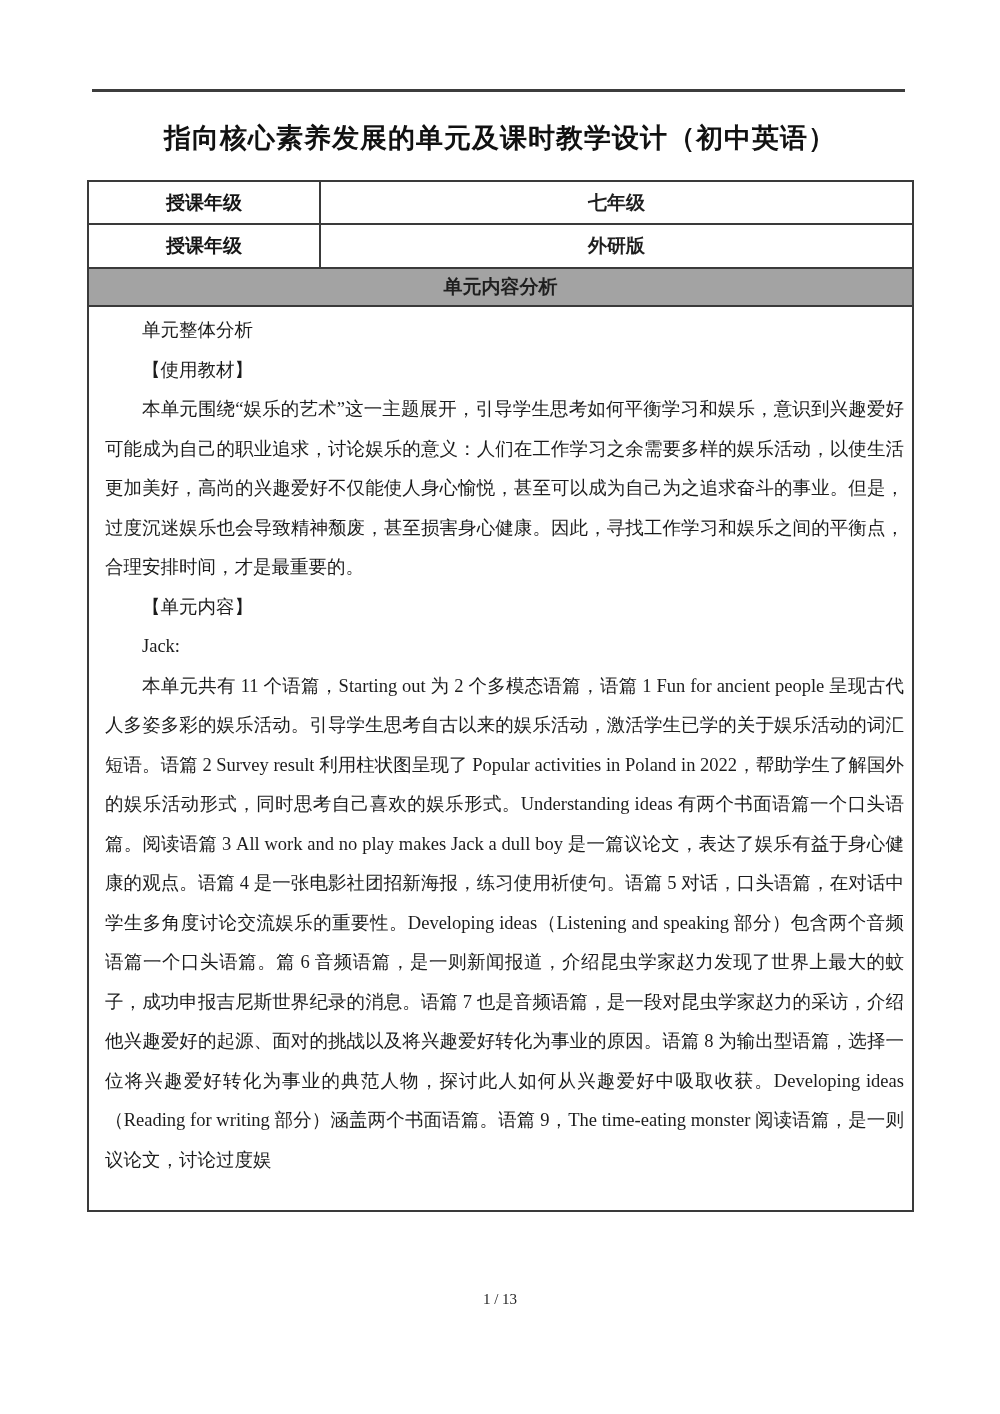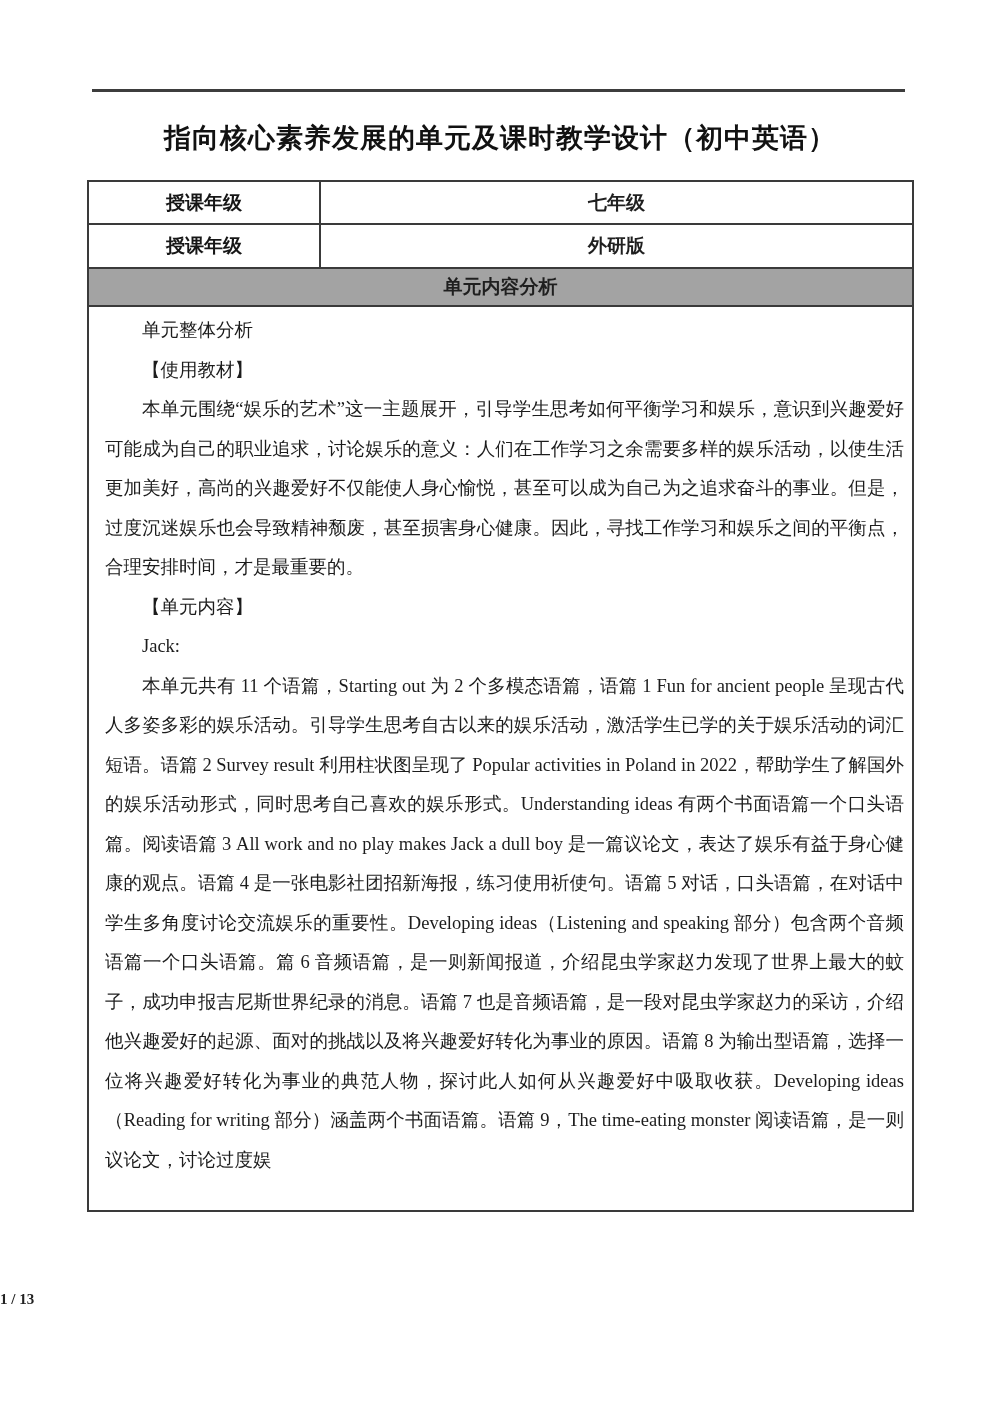--- a/index.html
+++ b/index.html
@@ -85,23 +85,23 @@
     text-align: justify;
     font-size: 18.5px;
     line-height: 39.5px;
     color: #1c1c1c;
   }
   .page-number {
     position: absolute;
     top: 1291px;
     left: 0;
     width: 100%;
-    text-align: left;
+    text-align: center;
     font-size: 15px;
-    font-weight: bold;
+    font-weight: normal;
     color: #222222;
   }
 </style>
 </head>
 <body>
 
 <div class="page">
 
   <div class="top-rule"></div>
 

